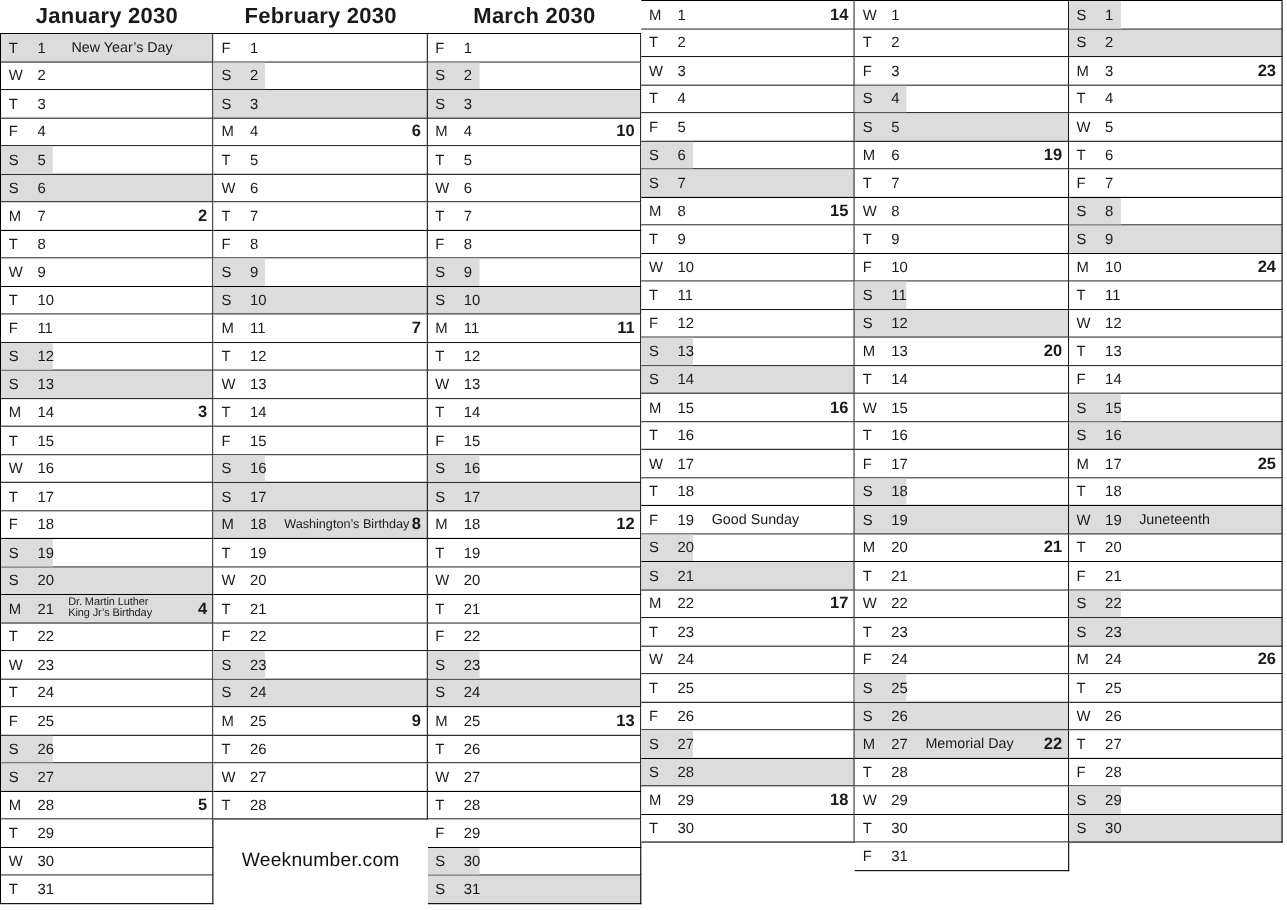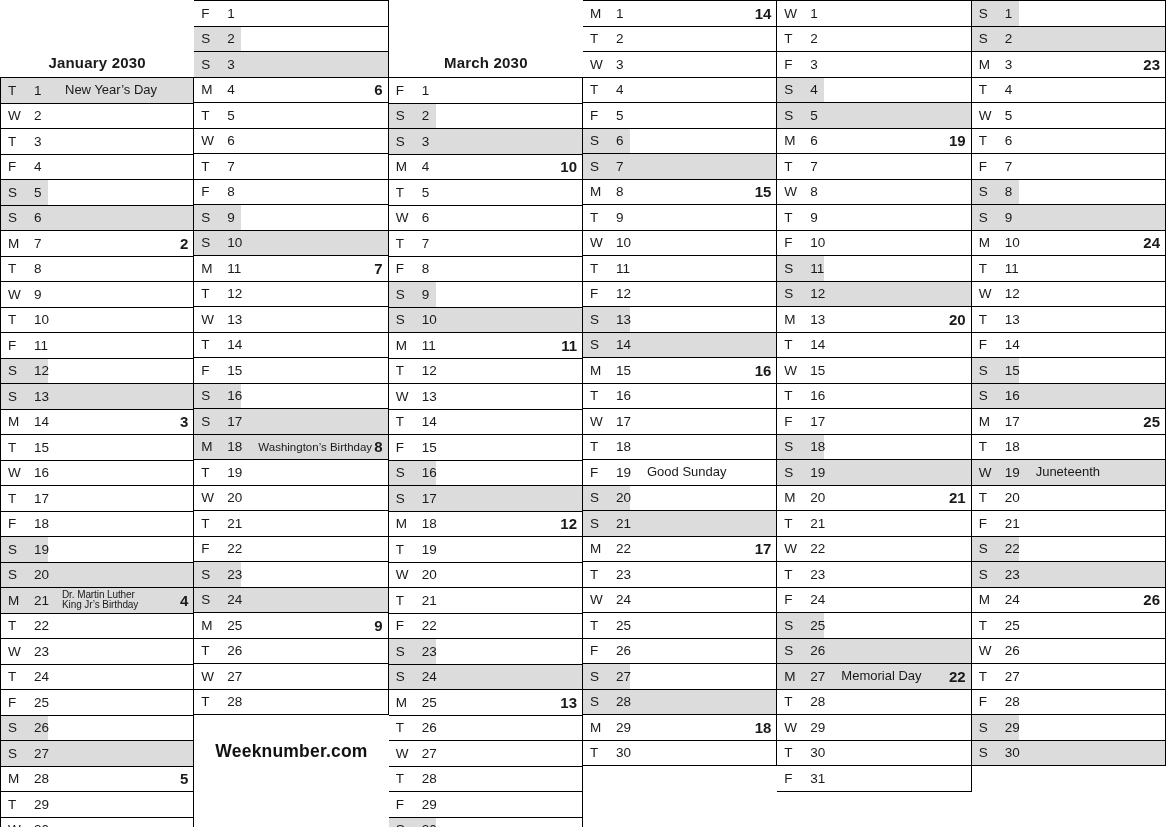--- a/index.html
+++ b/index.html
@@ -11,21 +11,21 @@
   }
   .calendar{
     display:grid;
     grid-template-columns:repeat(6,1fr);
     width:1166px;
   }
   .month{position:relative;}
   .month-title{
     height:30px;
     display:flex;align-items:center;justify-content:center;
-    font-size:15px;font-weight:bold;letter-spacing:.2px;margin-top:47px;
+    font-size:20px;font-weight:bold;letter-spacing:.2px;
   }
   .days{
     border-top:1.5px solid #000;
   }
   .month:first-child .days{border-left:1.5px solid #000;}
   .day-row{
     display:flex;align-items:stretch;
     height:25.5px;box-sizing:border-box;
     border-bottom:1px solid #000;
     border-right:1px solid #000;
@@ -52,21 +52,21 @@
   .holiday.small{font-size:11.5px;text-align:right;}
   .holiday.xsmall{font-size:10px;line-height:10.5px;margin-left:14px;letter-spacing:-.1px;}
   .week{
     margin-left:auto;align-self:center;
     padding-right:5px;
     font-weight:bold;font-size:15px;
   }
   .watermark{
     margin-top:26px;
     text-align:center;
-    font-weight:bold;
+    font-weight:normal;
     font-size:17.5px;
     letter-spacing:.2px;
     color:#111;
   }
 </style>
 </head>
 <body>
 
 <div class="calendar">
   <div class="month">
@@ -348,20 +348,21 @@
             <span class="wd">T</span>
             <span class="num">31</span>
           </span>
 
     <span class="week"></span>
   </div>
 </div>
   </div>
 
   <div class="month">
+    <div class="month-title">February 2030</div>
     <div class="days">
   <div class="day-row">
     <span class="dn">
             <span class="wd">F</span>
             <span class="num">1</span>
           </span>
 
     <span class="week"></span>
   </div>
 

